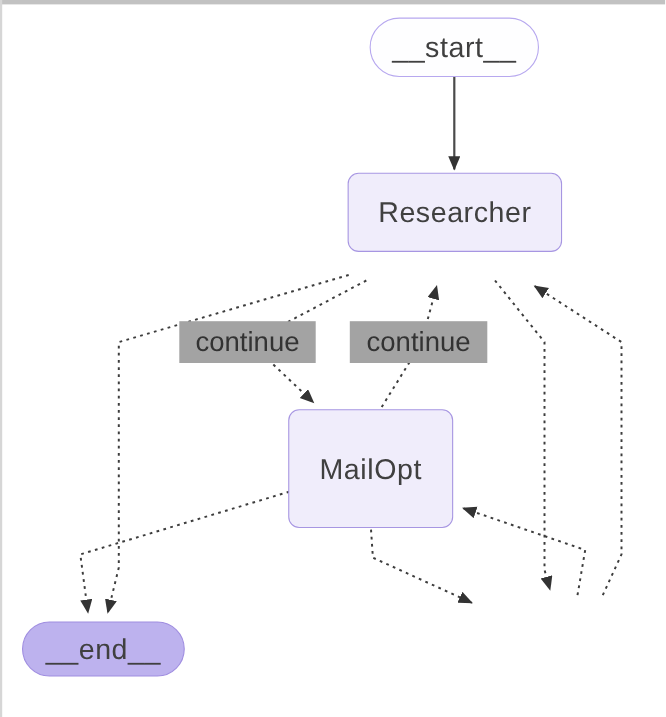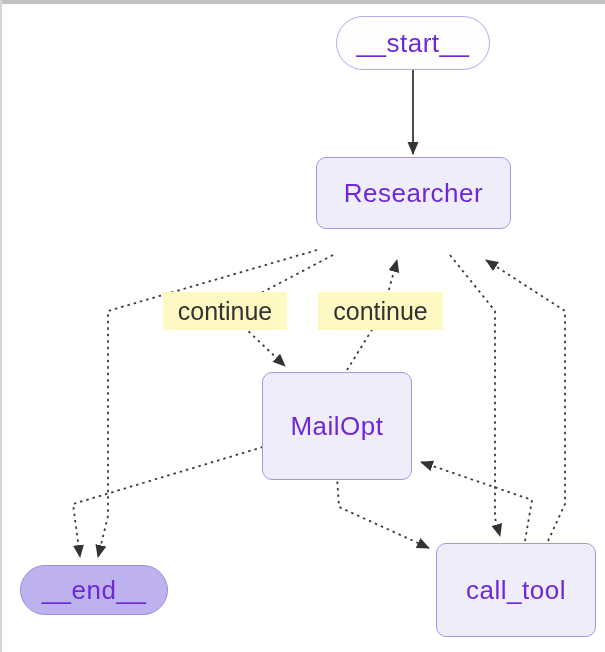--- a/index.html
+++ b/index.html
@@ -32,21 +32,21 @@
     top: 0; left: 0;
     width: 605px;
     height: 652px;
   }
   .node {
     position: absolute;
     display: flex;
     align-items: center;
     justify-content: center;
     box-sizing: border-box;
-    color: #6d28d9;
+    color: #404040;
     font-size: 26px;
     letter-spacing: 0.5px;
     white-space: nowrap;
     z-index: 2;
   }
   .node-rect {
     background: #f0edfb;
     border: 1.6px solid #a796e2;
     border-radius: 10px;
   }
@@ -55,21 +55,21 @@
     border: 1.6px solid #b7a8ef;
     border-radius: 28px;
   }
   .node-pill-end {
     background: #bdb2ee;
     border: 1.6px solid #9f8de0;
     border-radius: 32px;
   }
   .edge-label {
     position: absolute;
-    background: #fef9c3;
+    background: #a3a3a3;
     color: #333333;
     font-size: 25px;
     display: flex;
     align-items: center;
     justify-content: center;
     z-index: 3;
   }
   #n-start     { left: 336px; top: 16px;  width: 154px; height: 54px; }
   #n-researcher{ left: 316px; top: 157px; width: 195px; height: 72px; }
   #n-mailopt   { left: 262px; top: 372px; width: 150px; height: 108px; }
@@ -117,23 +117,20 @@
   </div>
 
   <div id="n-researcher" class="node node-rect">
     <span>Researcher</span>
   </div>
 
   <div id="n-mailopt" class="node node-rect">
     <span>MailOpt</span>
   </div>
 
-  <div id="n-calltool" class="node node-rect">
-    <span>call_tool</span>
-  </div>
 
   <div id="n-end" class="node node-pill-end">
     <span>__end__</span>
   </div>
 
   <div id="lbl-continue-1" class="edge-label">
     <span>continue</span>
   </div>
 
   <div id="lbl-continue-2" class="edge-label">

